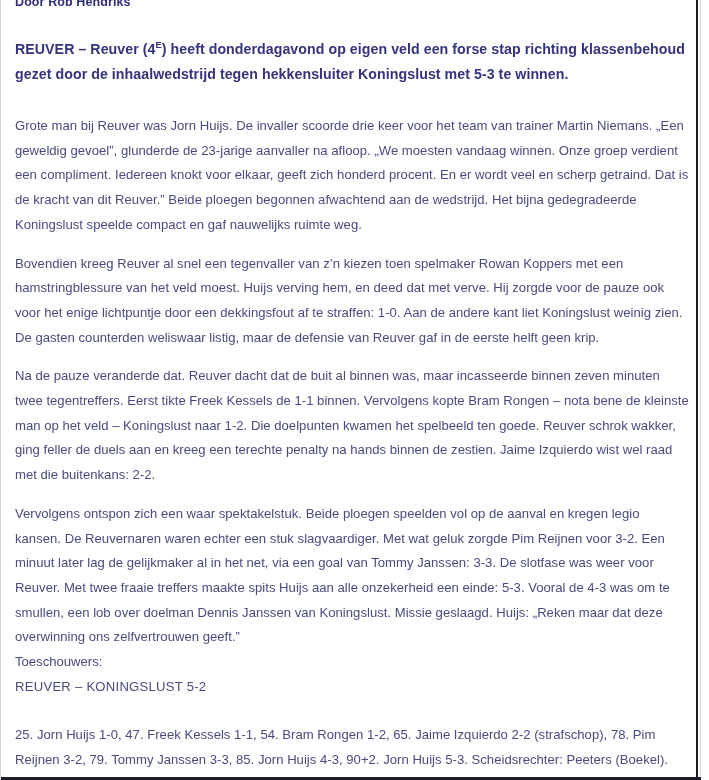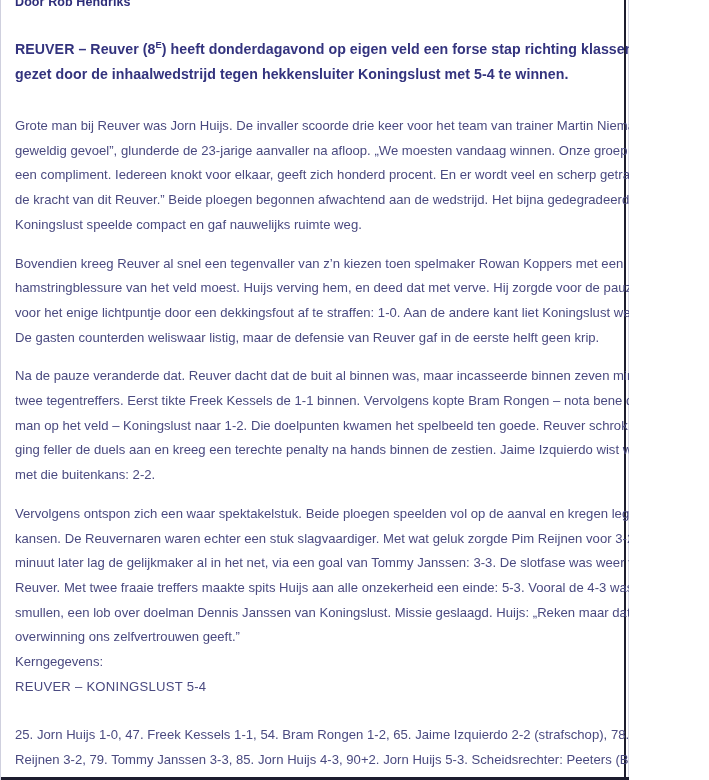--- a/index.html
+++ b/index.html
@@ -11,21 +11,21 @@
     width: 709px;
     height: 780px;
     overflow: hidden;
     font-family: "Liberation Sans", "DejaVu Sans", sans-serif;
   }
 
   
   #article-frame {
     position: relative;
     box-sizing: border-box;
-    width: 629px;
+    width: 701px;
     height: 780px;
     background: #ffffff;
     border-left: 1px solid #cfd0de;
     overflow: hidden;
   }
 
   #rule-right {
     position: absolute;
     top: 0;
     right: 3px;
@@ -118,30 +118,30 @@
 <div id="article-frame">
 
   <div id="rule-right-outer"></div>
   <div id="rule-right"></div>
   <div id="rule-bottom"></div>
 
   <div id="content">
 
     <p class="byline">Door Rob Hendriks</p>
 
-    <p class="lead"><span>REUVER – Reuver (8</span><sup>E</sup><span>) heeft donderdagavond op eigen veld een forse stap richting klassenbehoud gezet door de inhaalwedstrijd tegen hekkensluiter Koningslust met 5-4 te winnen.</span></p>
+    <p class="lead"><span>REUVER – Reuver (4</span><sup>E</sup><span>) heeft donderdagavond op eigen veld een forse stap richting klassenbehoud gezet door de inhaalwedstrijd tegen hekkensluiter Koningslust met 5-3 te winnen.</span></p>
 
     <p class="body-para gap-p1">Grote man bij Reuver was Jorn Huijs. De invaller scoorde drie keer voor het team van trainer Martin Niemans. „Een geweldig gevoel”, glunderde de 23-jarige aanvaller na afloop. „We moesten vandaag winnen. Onze groep verdient een compliment. Iedereen knokt voor elkaar, geeft zich honderd procent. En er wordt veel en scherp getraind. Dat is de kracht van dit Reuver.” Beide ploegen begonnen afwachtend aan de wedstrijd. Het bijna gedegradeerde Koningslust speelde compact en gaf nauwelijks ruimte weg.</p>
 
     <p class="body-para gap-p">Bovendien kreeg Reuver al snel een tegenvaller van z’n kiezen toen spelmaker Rowan Koppers met een hamstringblessure van het veld moest. Huijs verving hem, en deed dat met verve. Hij zorgde voor de pauze ook voor het enige lichtpuntje door een dekkingsfout af te straffen: 1-0. Aan de andere kant liet Koningslust weinig zien. De gasten counterden weliswaar listig, maar de defensie van Reuver gaf in de eerste helft geen krip.</p>
 
     <p class="body-para gap-p">Na de pauze veranderde dat. Reuver dacht dat de buit al binnen was, maar incasseerde binnen zeven minuten twee tegentreffers. Eerst tikte Freek Kessels de 1-1 binnen. Vervolgens kopte Bram Rongen – nota bene de kleinste man op het veld – Koningslust naar 1-2. Die doelpunten kwamen het spelbeeld ten goede. Reuver schrok wakker, ging feller de duels aan en kreeg een terechte penalty na hands binnen de zestien. Jaime Izquierdo wist wel raad met die buitenkans: 2-2.</p>
 
     <p class="body-para gap-p">Vervolgens ontspon zich een waar spektakelstuk. Beide ploegen speelden vol op de aanval en kregen legio kansen. De Reuvernaren waren echter een stuk slagvaardiger. Met wat geluk zorgde Pim Reijnen voor 3-2. Een minuut later lag de gelijkmaker al in het net, via een goal van Tommy Janssen: 3-3. De slotfase was weer voor Reuver. Met twee fraaie treffers maakte spits Huijs aan alle onzekerheid een einde: 5-3. Vooral de 4-3 was om te smullen, een lob over doelman Dennis Janssen van Koningslust. Missie geslaagd. Huijs: „Reken maar dat deze overwinning ons zelfvertrouwen geeft.”</p>
 
-    <p class="kern-label gap-kern">Kerngegevens:</p>
+    <p class="kern-label gap-kern">Toeschouwers:</p>
 
-    <p class="match-title gap-match">REUVER – KONINGSLUST 5-4</p>
+    <p class="match-title gap-match">REUVER – KONINGSLUST 5-2</p>
 
     <p class="body-para gap-scorers">25. Jorn Huijs 1-0, 47. Freek Kessels 1-1, 54. Bram Rongen 1-2, 65. Jaime Izquierdo 2-2 (strafschop), 78. Pim Reijnen 3-2, 79. Tommy Janssen 3-3, 85. Jorn Huijs 4-3, 90+2. Jorn Huijs 5-3. Scheidsrechter: Peeters (Boekel). Toeschouwers: 100. Gele kaart: Roy Hendriks, Pim Reijnen, Jaime Izquierdo (allen Reuver).</p>
 
   </div>
 </div>
 
 </body></html>

